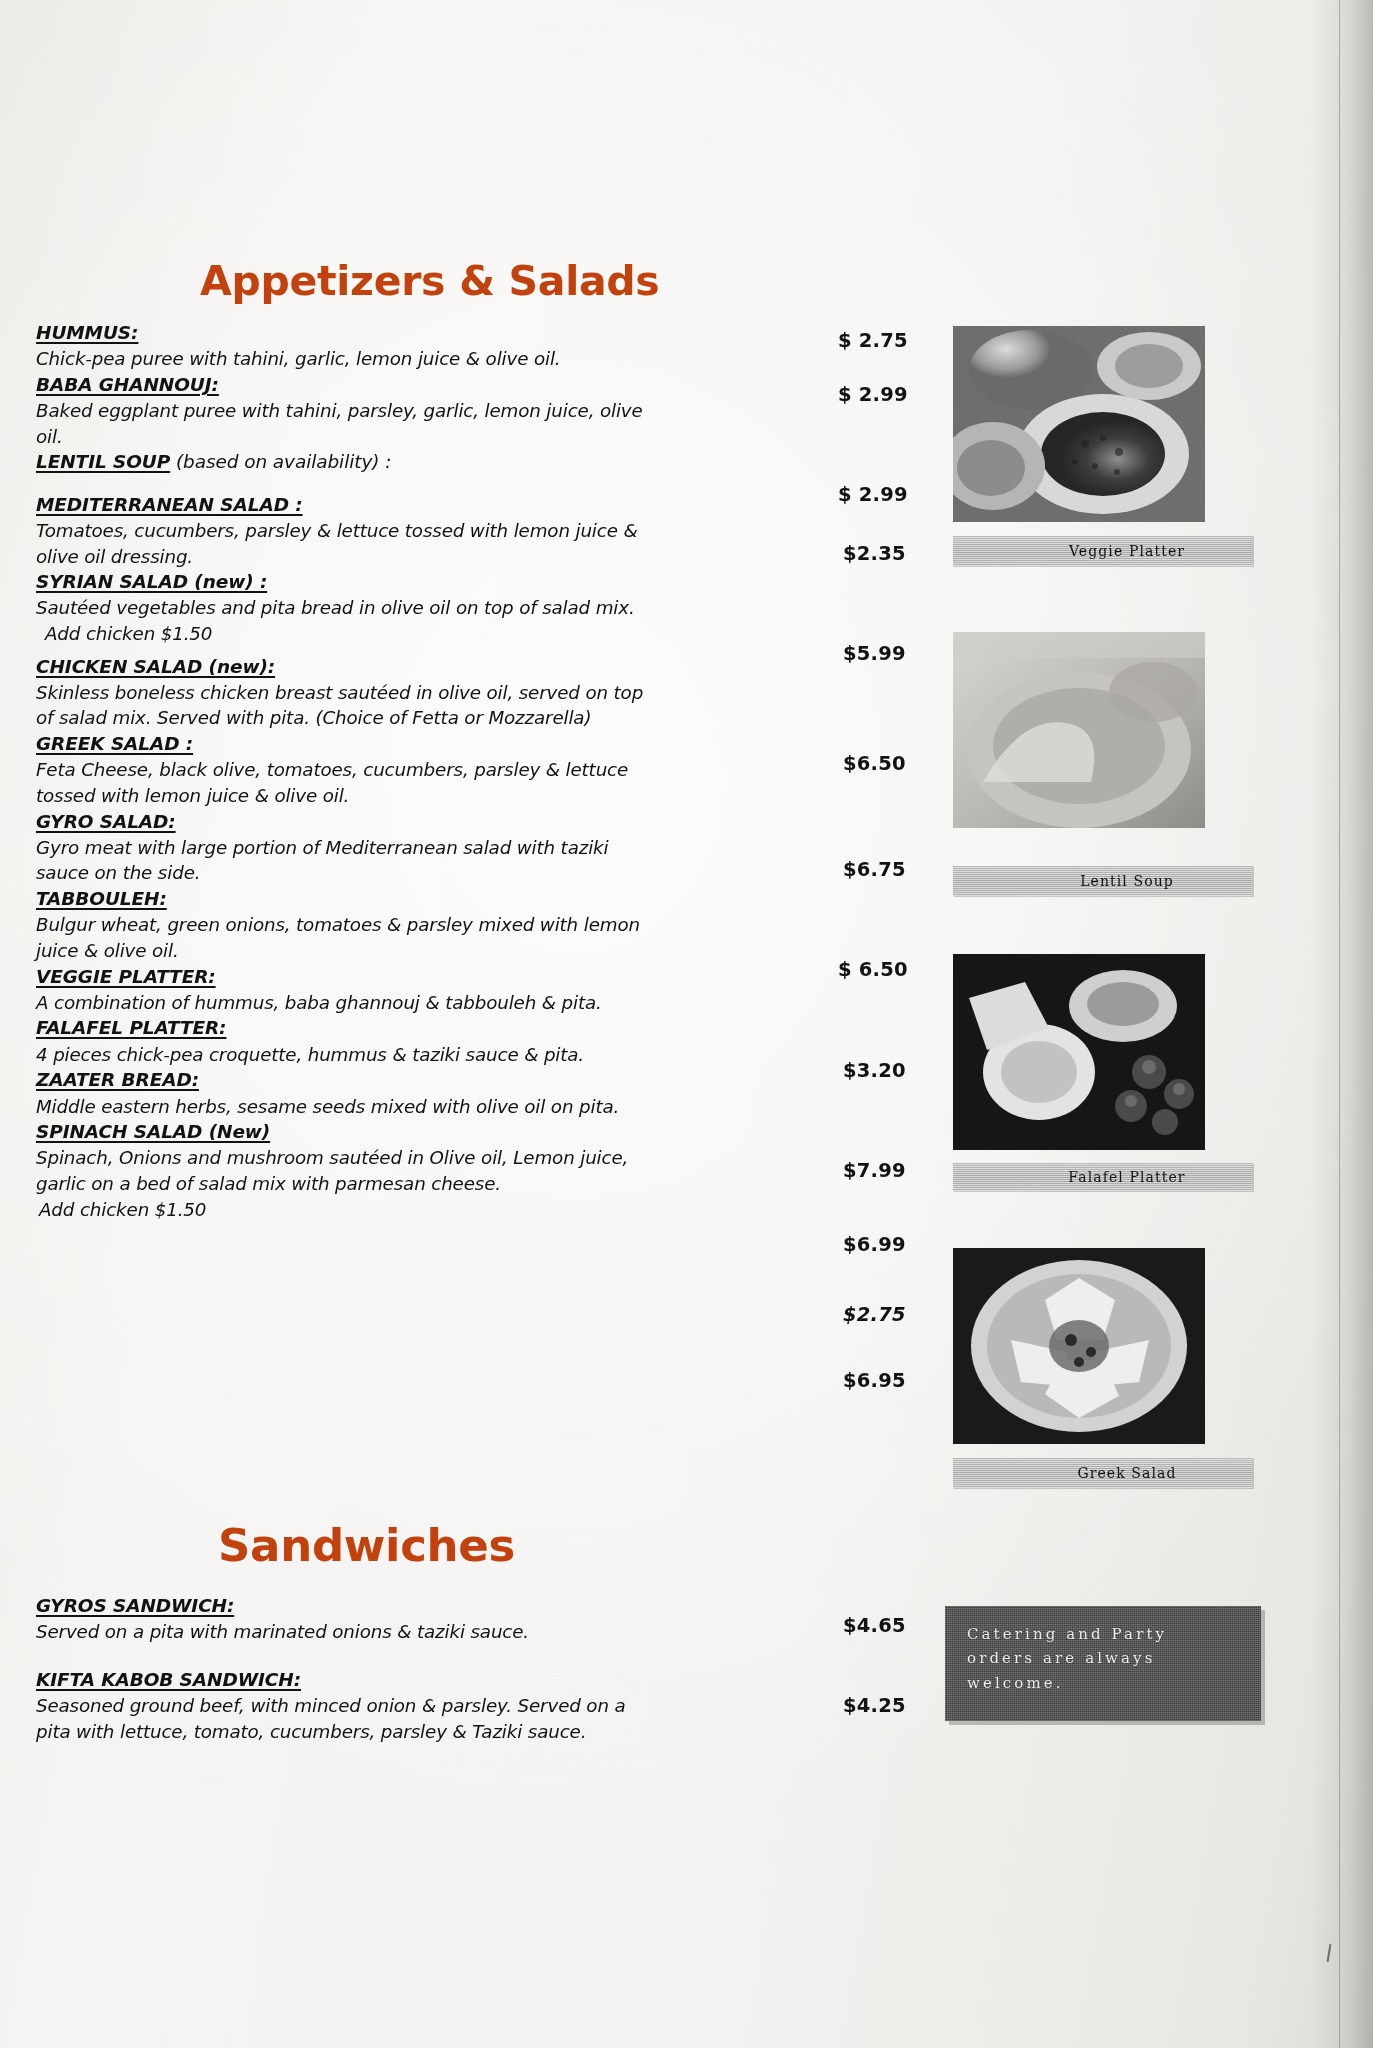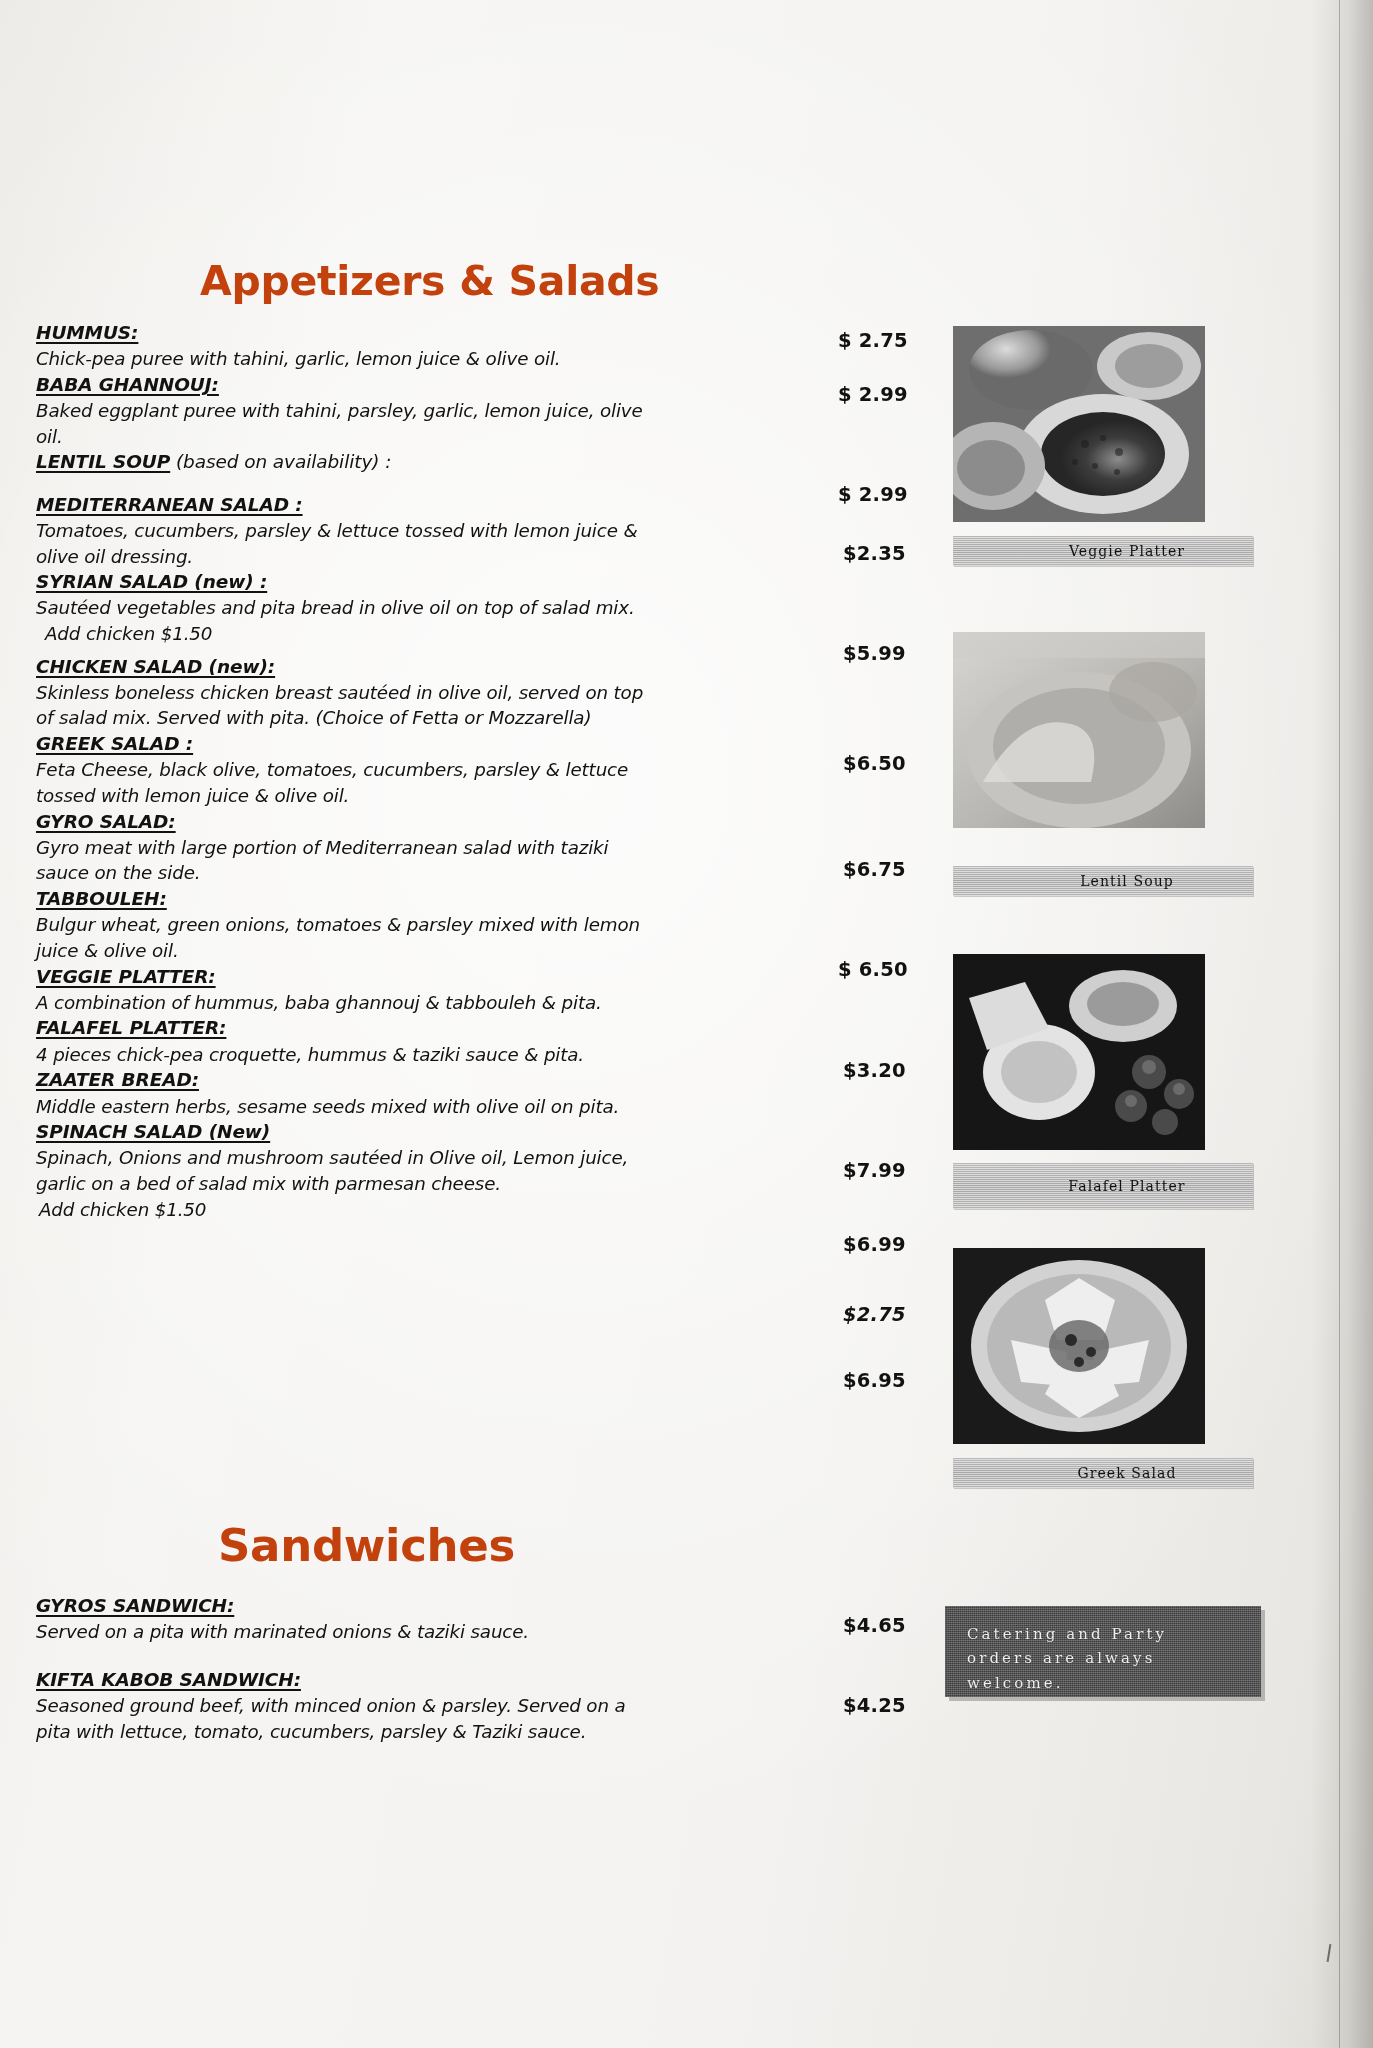--- a/index.html
+++ b/index.html
@@ -142,21 +142,21 @@
     letter-spacing: 1.1px;
     color: #111;
     background:
       repeating-linear-gradient(0deg, rgba(255,255,255,0.55) 0 1px, rgba(0,0,0,0.0) 1px 2px),
       linear-gradient(180deg, #b9b9b9 0%, #a7a7a7 50%, #b4b4b4 100%);
     box-shadow: 1px 1px 0 rgba(0,0,0,0.18);
     padding-left: 48px;
   }
   .catering-box {
     position: absolute;
-    padding: 16px 18px 2px 22px;
+    padding: 16px 18px 26px 22px;
     background:
       repeating-linear-gradient(0deg, rgba(255,255,255,0.13) 0 1px, rgba(0,0,0,0.14) 1px 2px),
       repeating-linear-gradient(90deg, rgba(255,255,255,0.10) 0 1px, rgba(0,0,0,0.10) 1px 2px),
       #4f4f4f;
     box-shadow: 4px 4px 0 rgba(120,118,113,0.45);
   }
   .catering-line {
     font-family: "DejaVu Serif", serif;
     font-size: 15px;
     letter-spacing: 3.1px;
@@ -356,21 +356,21 @@
           <circle cx="178" cy="152" r="16"></circle>
             <circle cx="212" cy="168" r="13"></circle>
         </g>
         <g fill="#7a7a7a" opacity="0.7">
           <circle cx="196" cy="113" r="7"></circle>
             <circle cx="226" cy="135" r="6"></circle>
           <circle cx="178" cy="147" r="6"></circle>
         </g>
       </svg>
     </div>
-    <div class="caption" style="left:953px; top:1163px; width:252px; height:46px;">Falafel Platter</div>
+    <div class="caption" style="left:953px; top:1163px; width:252px; height:28px;">Falafel Platter</div>
 
     <div class="photo" style="left:953px; top:1248px; width:252px; height:196px;">
       <svg class="grain" viewBox="0 0 252 196" preserveAspectRatio="none">
         <rect width="252" height="196" fill="#1a1a1a"></rect>
         <ellipse cx="126" cy="98" rx="108" ry="86" fill="#d2d2d2"></ellipse>
         <ellipse cx="126" cy="98" rx="92" ry="72" fill="#b9b9b9"></ellipse>
         <g fill="#eeeeee">
           <path d="M126 30 L162 52 L150 92 L104 92 L92 52 Z"></path>
           <path d="M196 92 L186 134 L144 138 L140 104 Z"></path>
           <path d="M58 92 L68 134 L110 138 L114 104 Z"></path>

